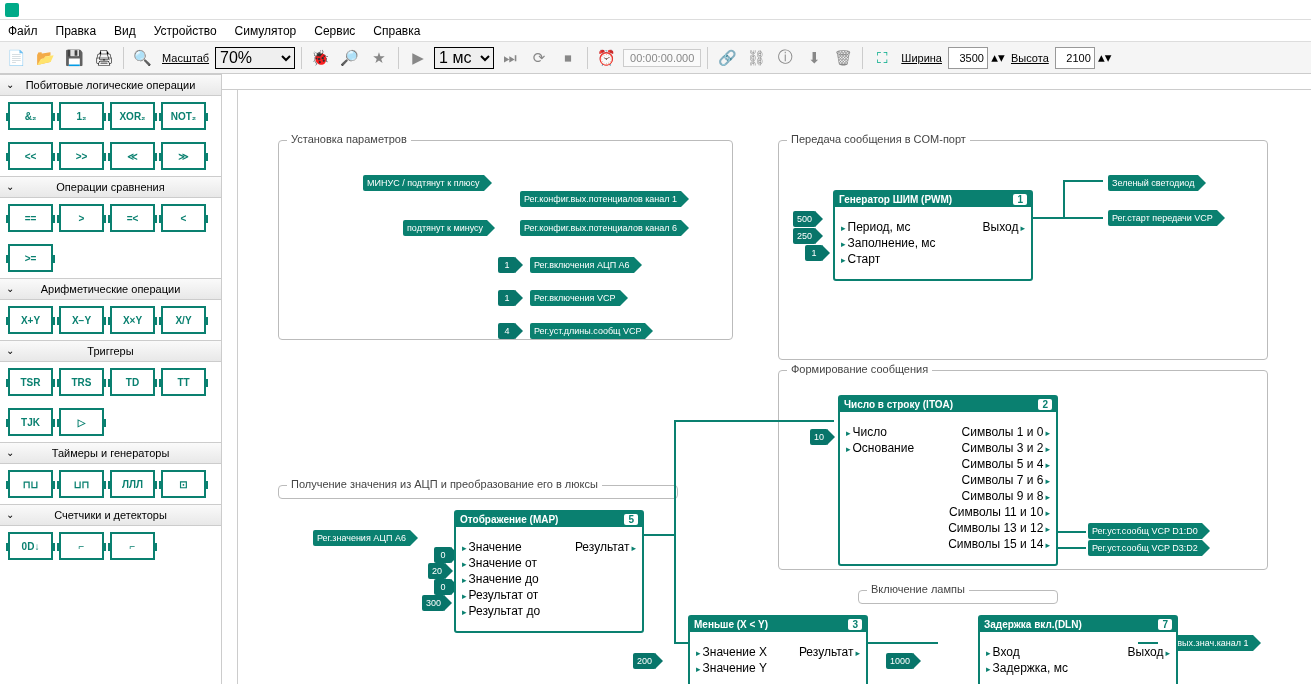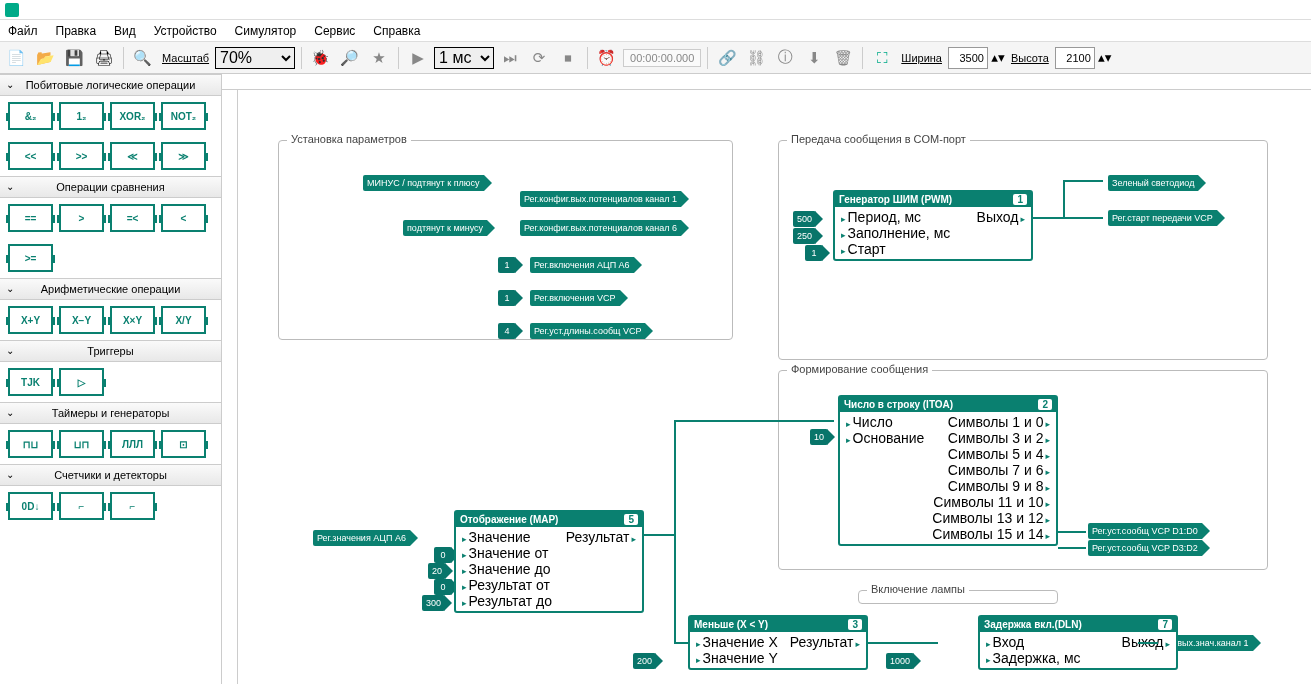--- a/index.html
+++ b/index.html
@@ -36,21 +36,21 @@
   background-image: radial-gradient(#ddd 0.5px, transparent 0.5px);
   background-size: 8px 8px;
 }
 
 .group-frame { position: absolute; border: 1px solid #bbb; border-radius: 4px; padding: 6px; }
 .group-title { position: absolute; top: -8px; left: 8px; background: #fff; padding: 0 4px; font-size: 11px; color: #444; }
 
 .node { position: absolute; border: 2px solid #0a8070; background: #fff; border-radius: 3px; }
 .node-title { background: #0a8070; color: #fff; font-size: 10px; padding: 2px 4px; display: flex; justify-content: space-between; font-weight:bold; }
 .node-title .badge { background: #fff; color: #0a8070; border-radius: 2px; padding: 0 4px; margin-left: 4px; font-size: 10px; }
-.node-body { padding: 2px 4px; font-size: 14px; }
+.node-body { padding: 12px 4px; font-size: 12px; }
 .port-row { display: flex; justify-content: space-between; align-items: center; height: 16px; }
 .port-in::before, .port-out::after { content: '▸'; color: #0a8070; margin: 0 2px; font-size: 9px; }
 .port-label { white-space: nowrap; }
 .port-out { text-align: right; }
 
 .tag { position: absolute; height: 16px; background: #0a8070; color: #fff; font-size: 9px; line-height: 16px; padding: 0 4px; display: flex; align-items: center; }
 .tag.arrow-r { border-radius: 2px 0 0 2px; }
 .tag.arrow-r::after { content:''; position:absolute; right:-8px; top:0; border: 8px solid transparent; border-left-color: #0a8070; border-right: 0; }
 .tag.out { background: #0a8070; }
 .tag.out.arrow-r::after { border-left-color: #0a8070; }
@@ -182,20 +182,26 @@
       </div>
       <div class="sb-header"><span class="sb-chevron">⌄</span>Арифметические операции</div>
       <div class="sb-row">
         <div class="sb-block">X+Y</div>
         <div class="sb-block">X−Y</div>
         <div class="sb-block">X×Y</div>
         <div class="sb-block">X/Y</div>
       </div>
       <div class="sb-header"><span class="sb-chevron">⌄</span>Триггеры</div>
       <div class="sb-row">
+        <div class="sb-block">TSR</div>
+        <div class="sb-block">TRS</div>
+        <div class="sb-block">TD</div>
+        <div class="sb-block">TT</div>
+      </div>
+      <div class="sb-row">
         <div class="sb-block">TJK</div>
         <div class="sb-block">▷</div>
       </div>
       <div class="sb-header"><span class="sb-chevron">⌄</span>Таймеры и генераторы</div>
       <div class="sb-row">
         <div class="sb-block">⊓⊔</div>
         <div class="sb-block">⊔⊓</div>
         <div class="sb-block">ЛЛЛ</div>
         <div class="sb-block">⊡</div>
       </div>
@@ -211,20 +217,23 @@
     <div class="ruler-v"></div>
     <div class="canvas" id="canvas">
         <div class="group-frame" style="left: 40px; top: 50px; width: 455px; height: 200px;">
           <div class="group-title">Установка параметров</div>
         </div>
         <div class="group-frame" style="left: 540px; top: 50px; width: 490px; height: 220px;">
           <div class="group-title">Передача сообщения в COM-порт</div>
         </div>
         <div class="group-frame" style="left: 540px; top: 280px; width: 490px; height: 200px;">
           <div class="group-title">Формирование сообщения</div>
+        </div>
+        <div class="group-frame" style="left: 40px; top: 395px; width: 400px; height: 10px;">
+          <div class="group-title">Получение значения из АЦП и преобразование его в люксы</div>
         </div>
         <div class="group-frame" style="left: 620px; top: 500px; width: 200px; height: 10px;">
           <div class="group-title">Включение лампы</div>
         </div>
         <div class="tag arrow-r" style="left: 125px; top: 85px;">МИНУС / подтянут к плюсу</div>
         <div class="tag arrow-r out" style="left: 282px; top: 101px;">Рег.конфиг.вых.потенциалов канал 1</div>
         <div class="tag arrow-r" style="left: 165px; top: 130px;">подтянут к минусу</div>
         <div class="tag arrow-r out" style="left: 282px; top: 130px;">Рег.конфиг.вых.потенциалов канал 6</div>
         <div class="tag val" style="left: 260px; top: 167px;">1</div>
         <div class="tag arrow-r out" style="left: 292px; top: 167px;">Рег.включения АЦП А6</div>

